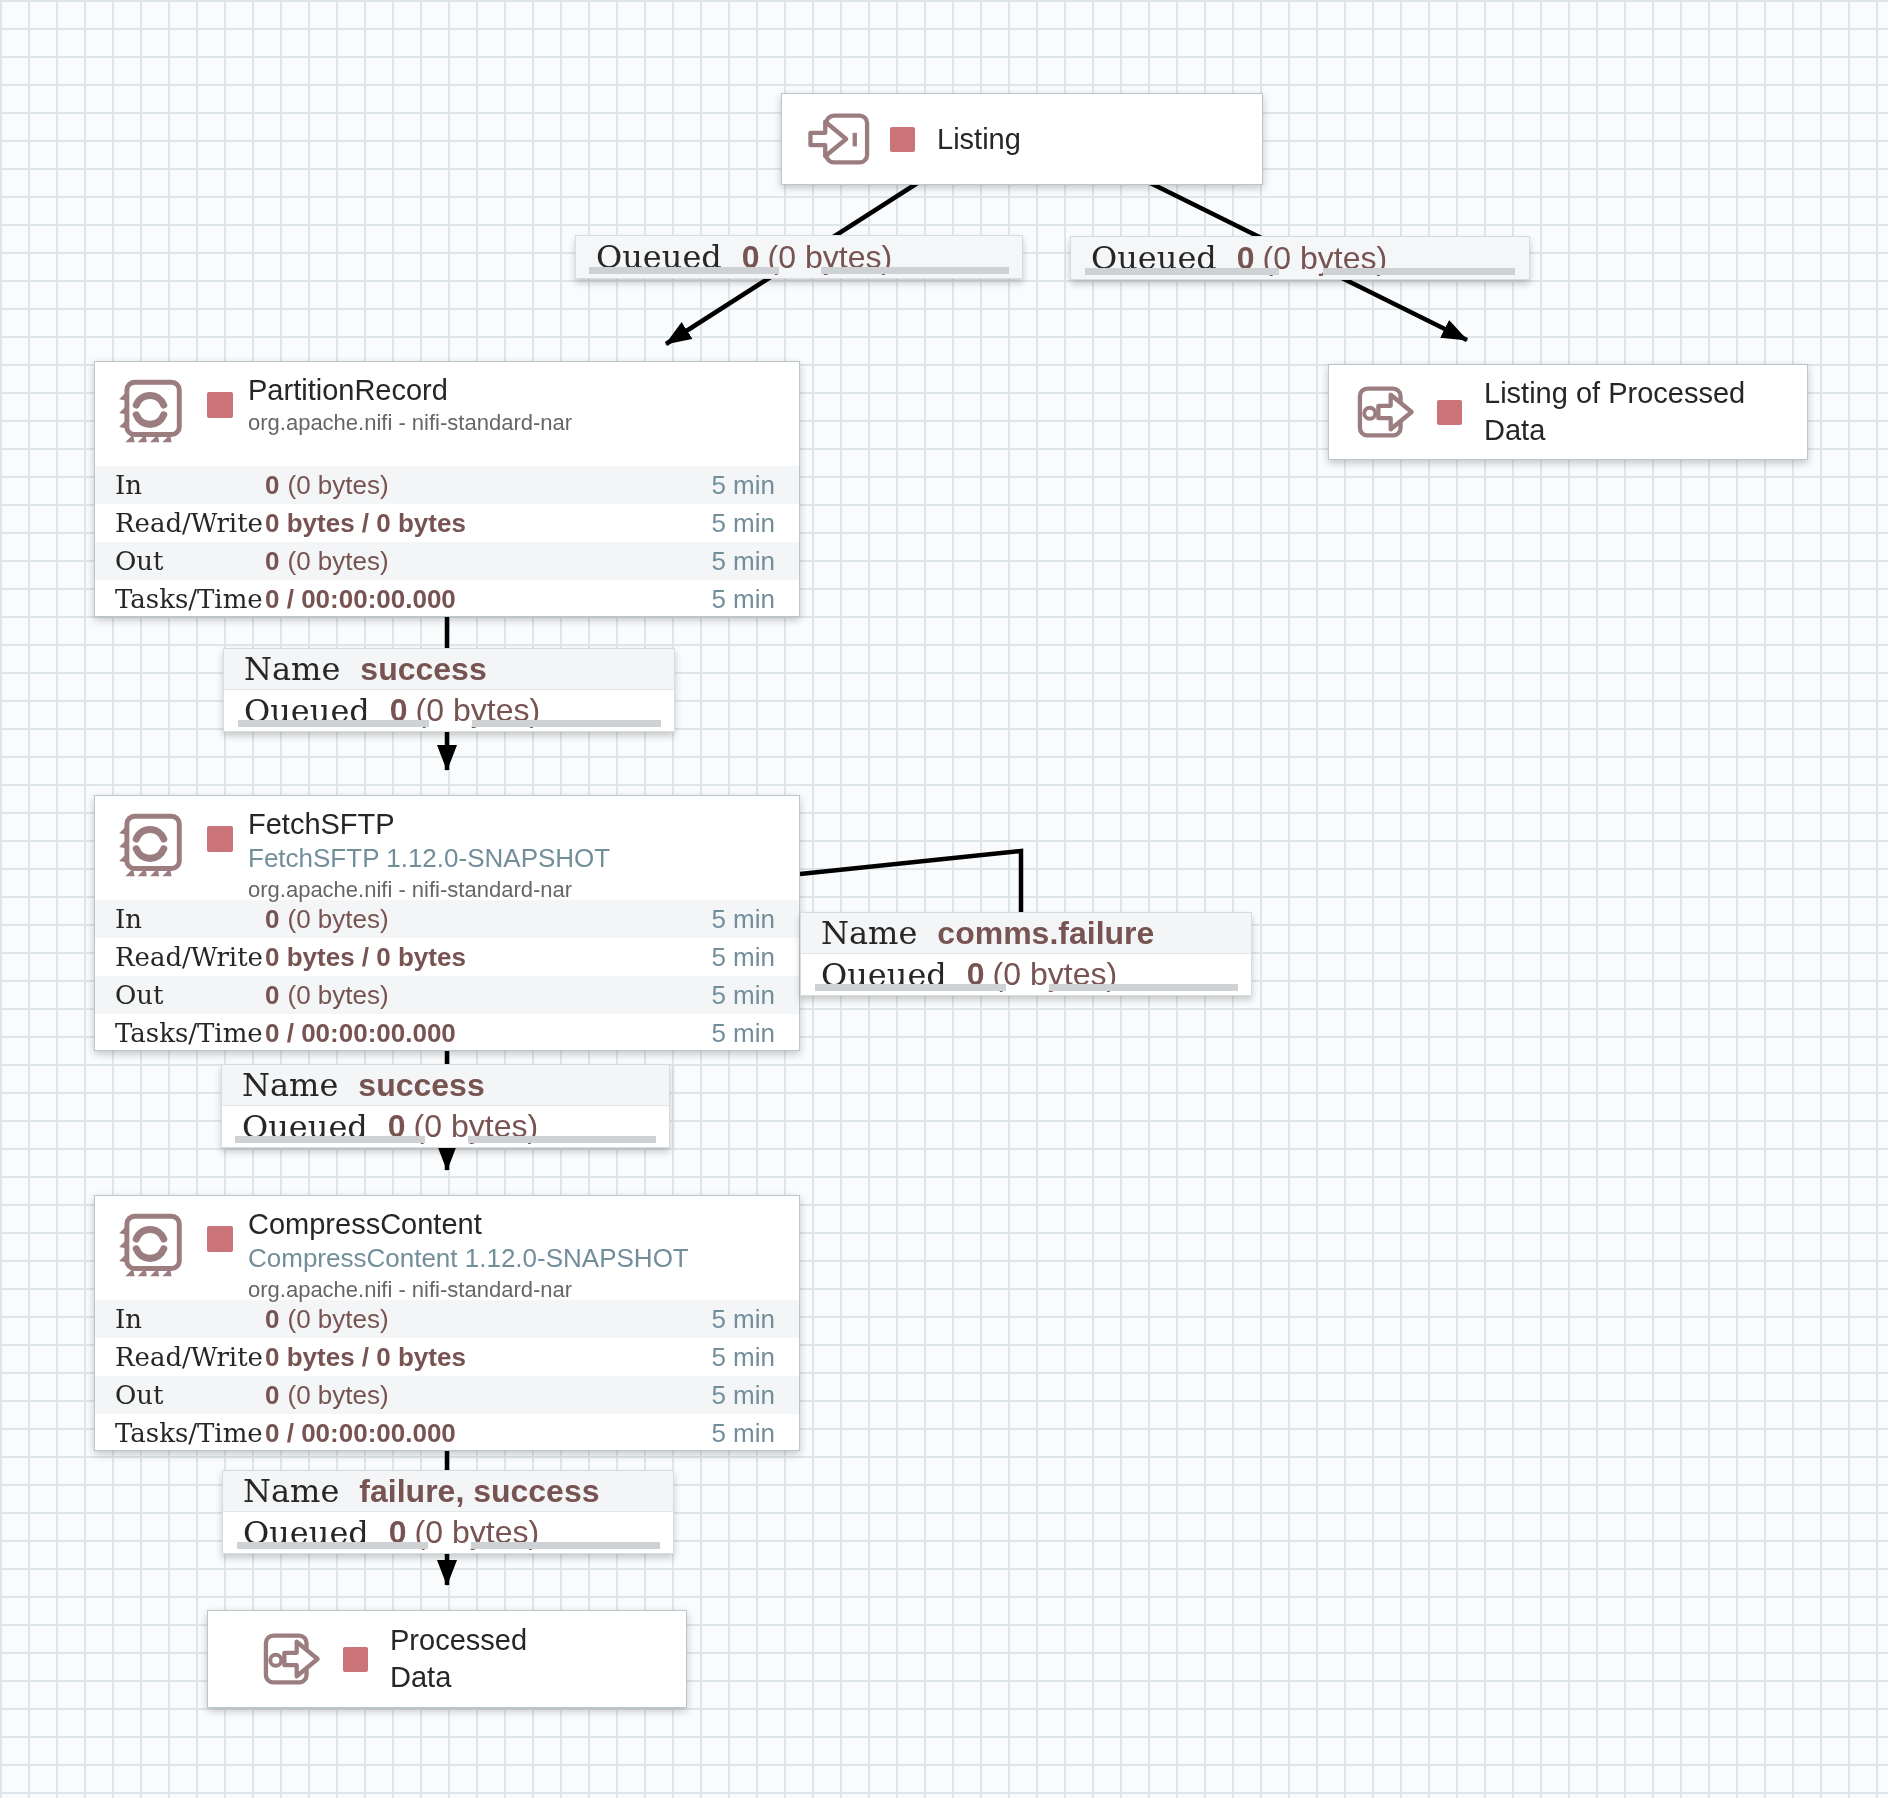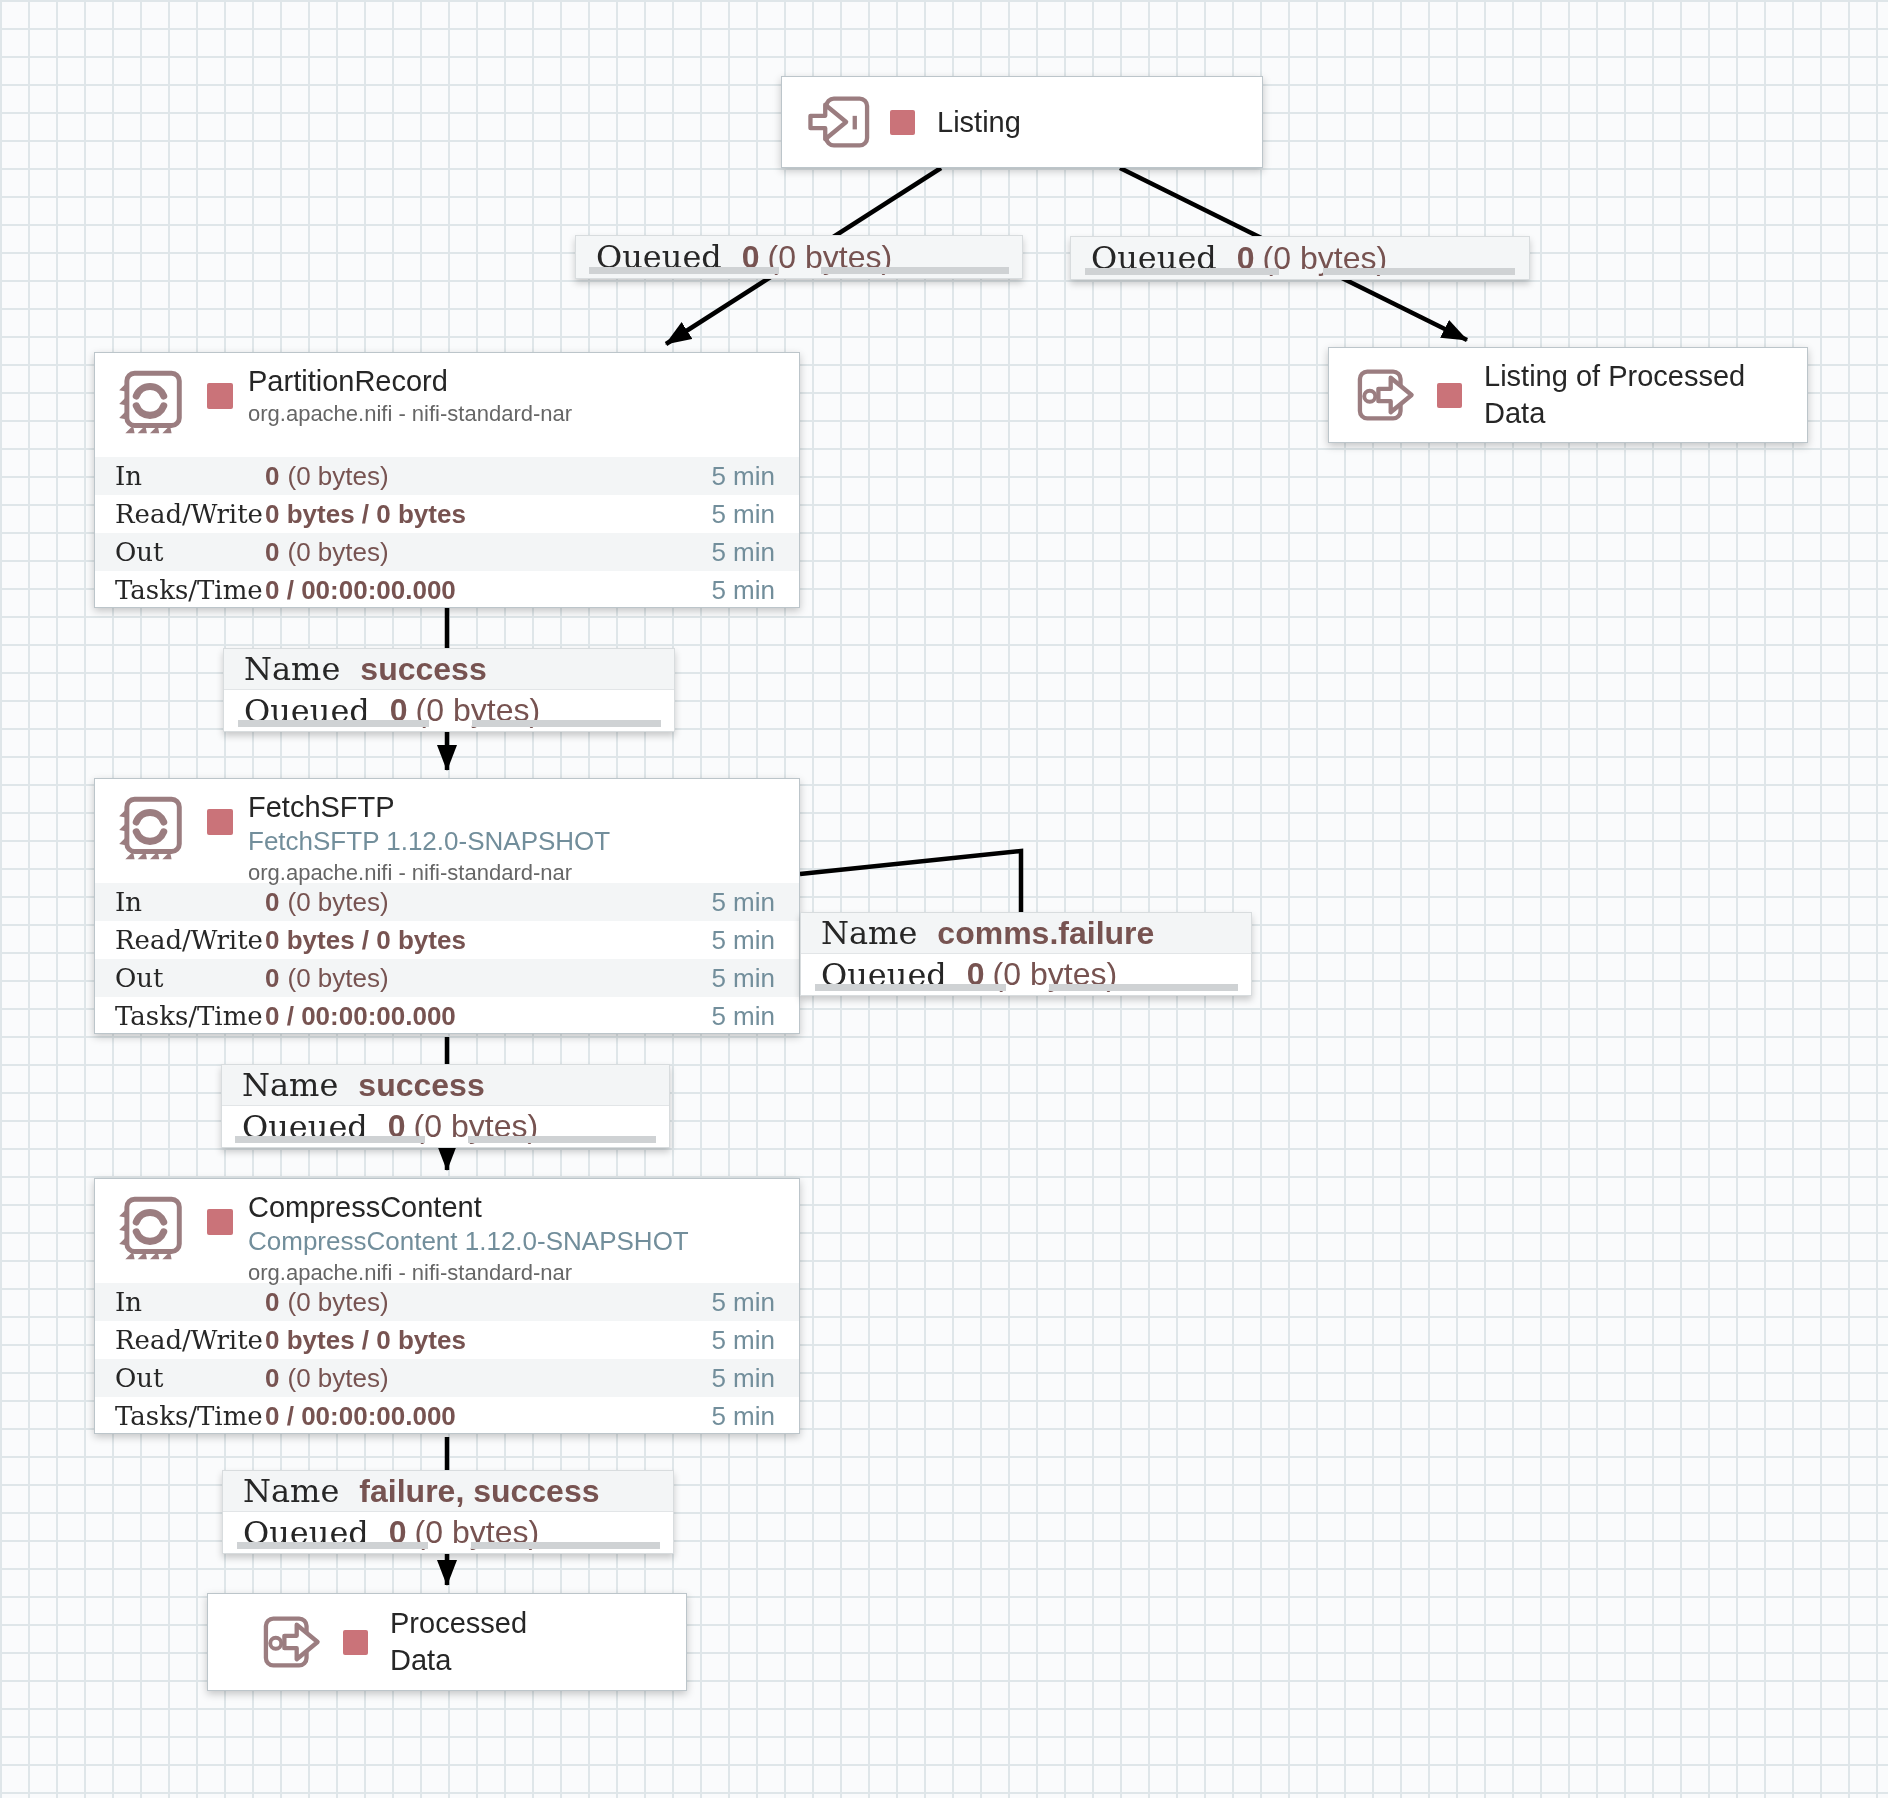--- a/index.html
+++ b/index.html
@@ -9,21 +9,21 @@
     background-color:#fafbfc;
     background-image:
       linear-gradient(#dfe6e9 2px, transparent 2px),
       linear-gradient(90deg, #dfe6e9 2px, transparent 2px);
     background-size:28px 28px;
     font-family:"Liberation Sans", sans-serif;
     overflow:hidden;
   }
   svg.wires{position:absolute;left:0;top:0;z-index:1;}
   .node{position:absolute;background:#fff;border:1px solid #bcc5ca;
-        box-shadow:0 3px 8px rgba(0,0,0,0.22);z-index:2;box-sizing:border-box;}
+        box-shadow:0 3px 8px rgba(0,0,0,0.22);z-index:2;box-sizing:border-box;margin-top:17px;}
   
   .processor{width:706px;height:256px;}
   .proc-header{position:relative;height:104px;background:#fff;}
   .stamp-icon{position:absolute;left:18px;top:14px;width:74px;height:74px;color:#9b7d80;}
   .run-square{position:absolute;left:112px;top:30px;width:26px;height:26px;
               background:#ca7379;border-radius:2px;}
   .proc-text{margin-left:153px;padding-top:11px;}
   .proc-name{font-size:29px;line-height:35px;color:#262626;font-weight:500;}
   .proc-type{font-size:26px;line-height:33px;color:#728e9b;}
   .proc-bundle{font-size:22px;line-height:29px;color:#666;}
@@ -109,21 +109,21 @@
   <div class="node port" style="left:1328px;top:347px;width:480px;height:96px;">
     <svg class="port-icon" viewBox="0 0 52 44">
       <rect x="4" y="3" width="33" height="38" rx="6" fill="none" stroke="currentColor" stroke-width="3.5"></rect>
       <circle cx="12" cy="23" r="4.5" fill="none" stroke="currentColor" stroke-width="3.2"></circle>
       <path d="M19,17 h10 v-9 l17,14 -17,14 v-9 h-10 z" fill="#ffffff" stroke="currentColor" stroke-width="3.5" stroke-linejoin="round"></path>
     </svg>
     <div class="port-square"></div>
     <div class="port-label" style="width:290px;">Listing of Processed Data</div>
   </div>
 
-  <div class="node processor" style="left:94px;top:352px;">
+  <div class="node processor" style="left:94px;top:344px;">
     <div class="proc-header">
       <svg class="stamp-icon" viewBox="0 0 48 48">
         <rect x="9" y="4" width="34" height="34" rx="5" fill="none" stroke="currentColor" stroke-width="3.2"></rect>
         <path d="M9,10 l-5,5 5,1 z M9,19 l-5,5 5,1 z M9,28 l-5,5 5,1 z M13,38 l-5,5 6,0 z M21,38 l-5,5 6,0 z M29,38 l-5,5 6,0 z M37,38 l-5,5 6,0 z" fill="currentColor"></path>
         <path d="M15.1,18.8 A9.5,9.5 0 0 1 32.9,18.8" fill="none" stroke="currentColor" stroke-width="4.6" stroke-linecap="round"></path>
         <path d="M32.9,25.2 A9.5,9.5 0 0 1 15.1,25.2" fill="none" stroke="currentColor" stroke-width="4.6" stroke-linecap="round"></path>
       </svg>
       <div class="run-square"></div>
       <div class="proc-text">
         <div class="proc-name">PartitionRecord</div>

